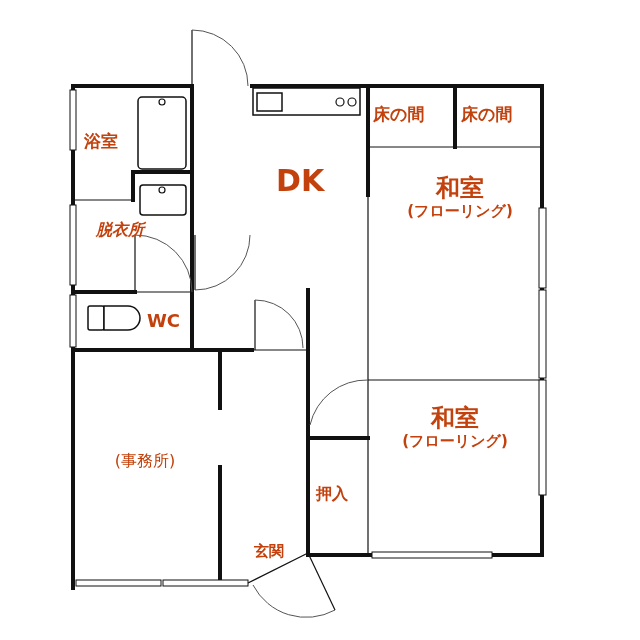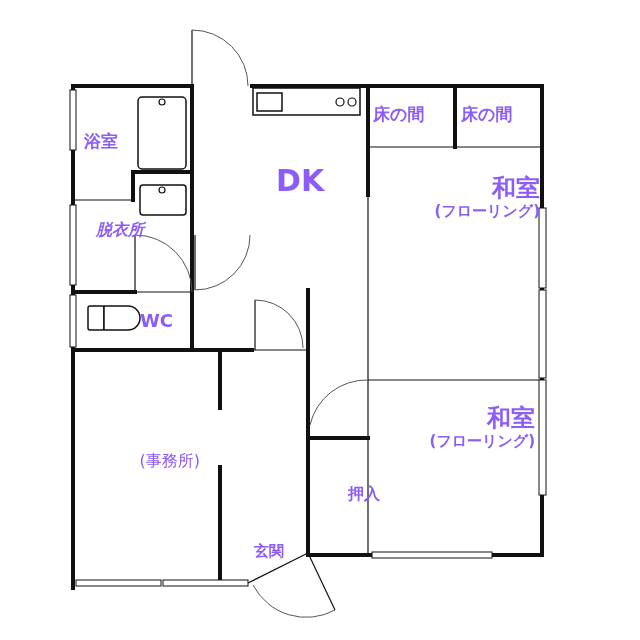--- a/index.html
+++ b/index.html
@@ -1,18 +1,18 @@
 <!DOCTYPE html>
 <html><head>
 <meta charset="utf-8">
 <style>
   html,body{margin:0;padding:0;background:#ffffff;}
   body{width:640px;height:640px;position:relative;overflow:hidden;font-family:"DejaVu Sans","Liberation Sans",sans-serif;}
   svg{position:absolute;left:0;top:0;}
-  .lbl{position:absolute;color:#8b5cf6;font-weight:bold;white-space:nowrap;text-align:right;line-height:1.15;}
+  .lbl{position:absolute;color:#c2410c;font-weight:bold;white-space:nowrap;text-align:center;line-height:1.15;}
   .w{stroke:#111;stroke-width:4;fill:none;stroke-linecap:square;}
   .thin{stroke:#111;stroke-width:1.2;fill:none;}
   .arc{stroke:#555;stroke-width:1;fill:none;}
   .win{stroke:#111;stroke-width:1;fill:#fff;}
   .fix{stroke:#111;stroke-width:1.5;fill:#fff;}
 </style>
 </head>
 <body>
 
 <svg width="640" height="640" viewBox="0 0 640 640">
@@ -93,29 +93,29 @@
     <rect class="fix" x="257" y="93" width="25" height="18"></rect>
     <circle cx="340" cy="102" r="4" class="thin"></circle>
     <circle cx="352" cy="102" r="4" class="thin"></circle>
     <rect class="fix" x="88" y="306" width="16" height="24" rx="2"></rect>
     <path class="fix" d="M104 306 L128 306 A12 12 0 0 1 128 330 L104 330 Z"></path>
   </g>
 </svg>
 
 <div class="lbl" style="left:84px;top:132px;font-size:17px;">浴室</div>
 <div class="lbl" style="left:96px;top:221px;font-size:16px;font-style:italic;">脱衣所</div>
-<div class="lbl" style="left:140px;top:311px;font-size:18px;">WC</div>
+<div class="lbl" style="left:140px;top:311px;font-size:18px;padding-left:7px;">WC</div>
 <div class="lbl" style="left:276px;top:164px;font-size:30px;">DK</div>
 <div class="lbl" style="left:373px;top:105px;font-size:17px;">床の間</div>
 <div class="lbl" style="left:461px;top:105px;font-size:17px;">床の間</div>
 <div class="lbl" style="left:380px;top:175px;width:160px;">
   <div style="font-size:24px;">和室</div>
   <div style="font-size:15px;">(フローリング)</div>
 </div>
 <div class="lbl" style="left:375px;top:405px;width:160px;">
   <div style="font-size:24px;">和室</div>
   <div style="font-size:15px;">(フローリング)</div>
 </div>
-<div class="lbl" style="left:316px;top:485px;font-size:16px;margin-left:32px;">押入</div>
+<div class="lbl" style="left:316px;top:485px;font-size:16px;">押入</div>
 <div class="lbl" style="left:90px;top:452px;width:110px;">
   <div style="font-size:16px;font-weight:normal;">(事務所)</div>
 </div>
 <div class="lbl" style="left:243px;top:543px;font-size:15px;margin-left:11px;">玄関</div>
 
 </body></html>

